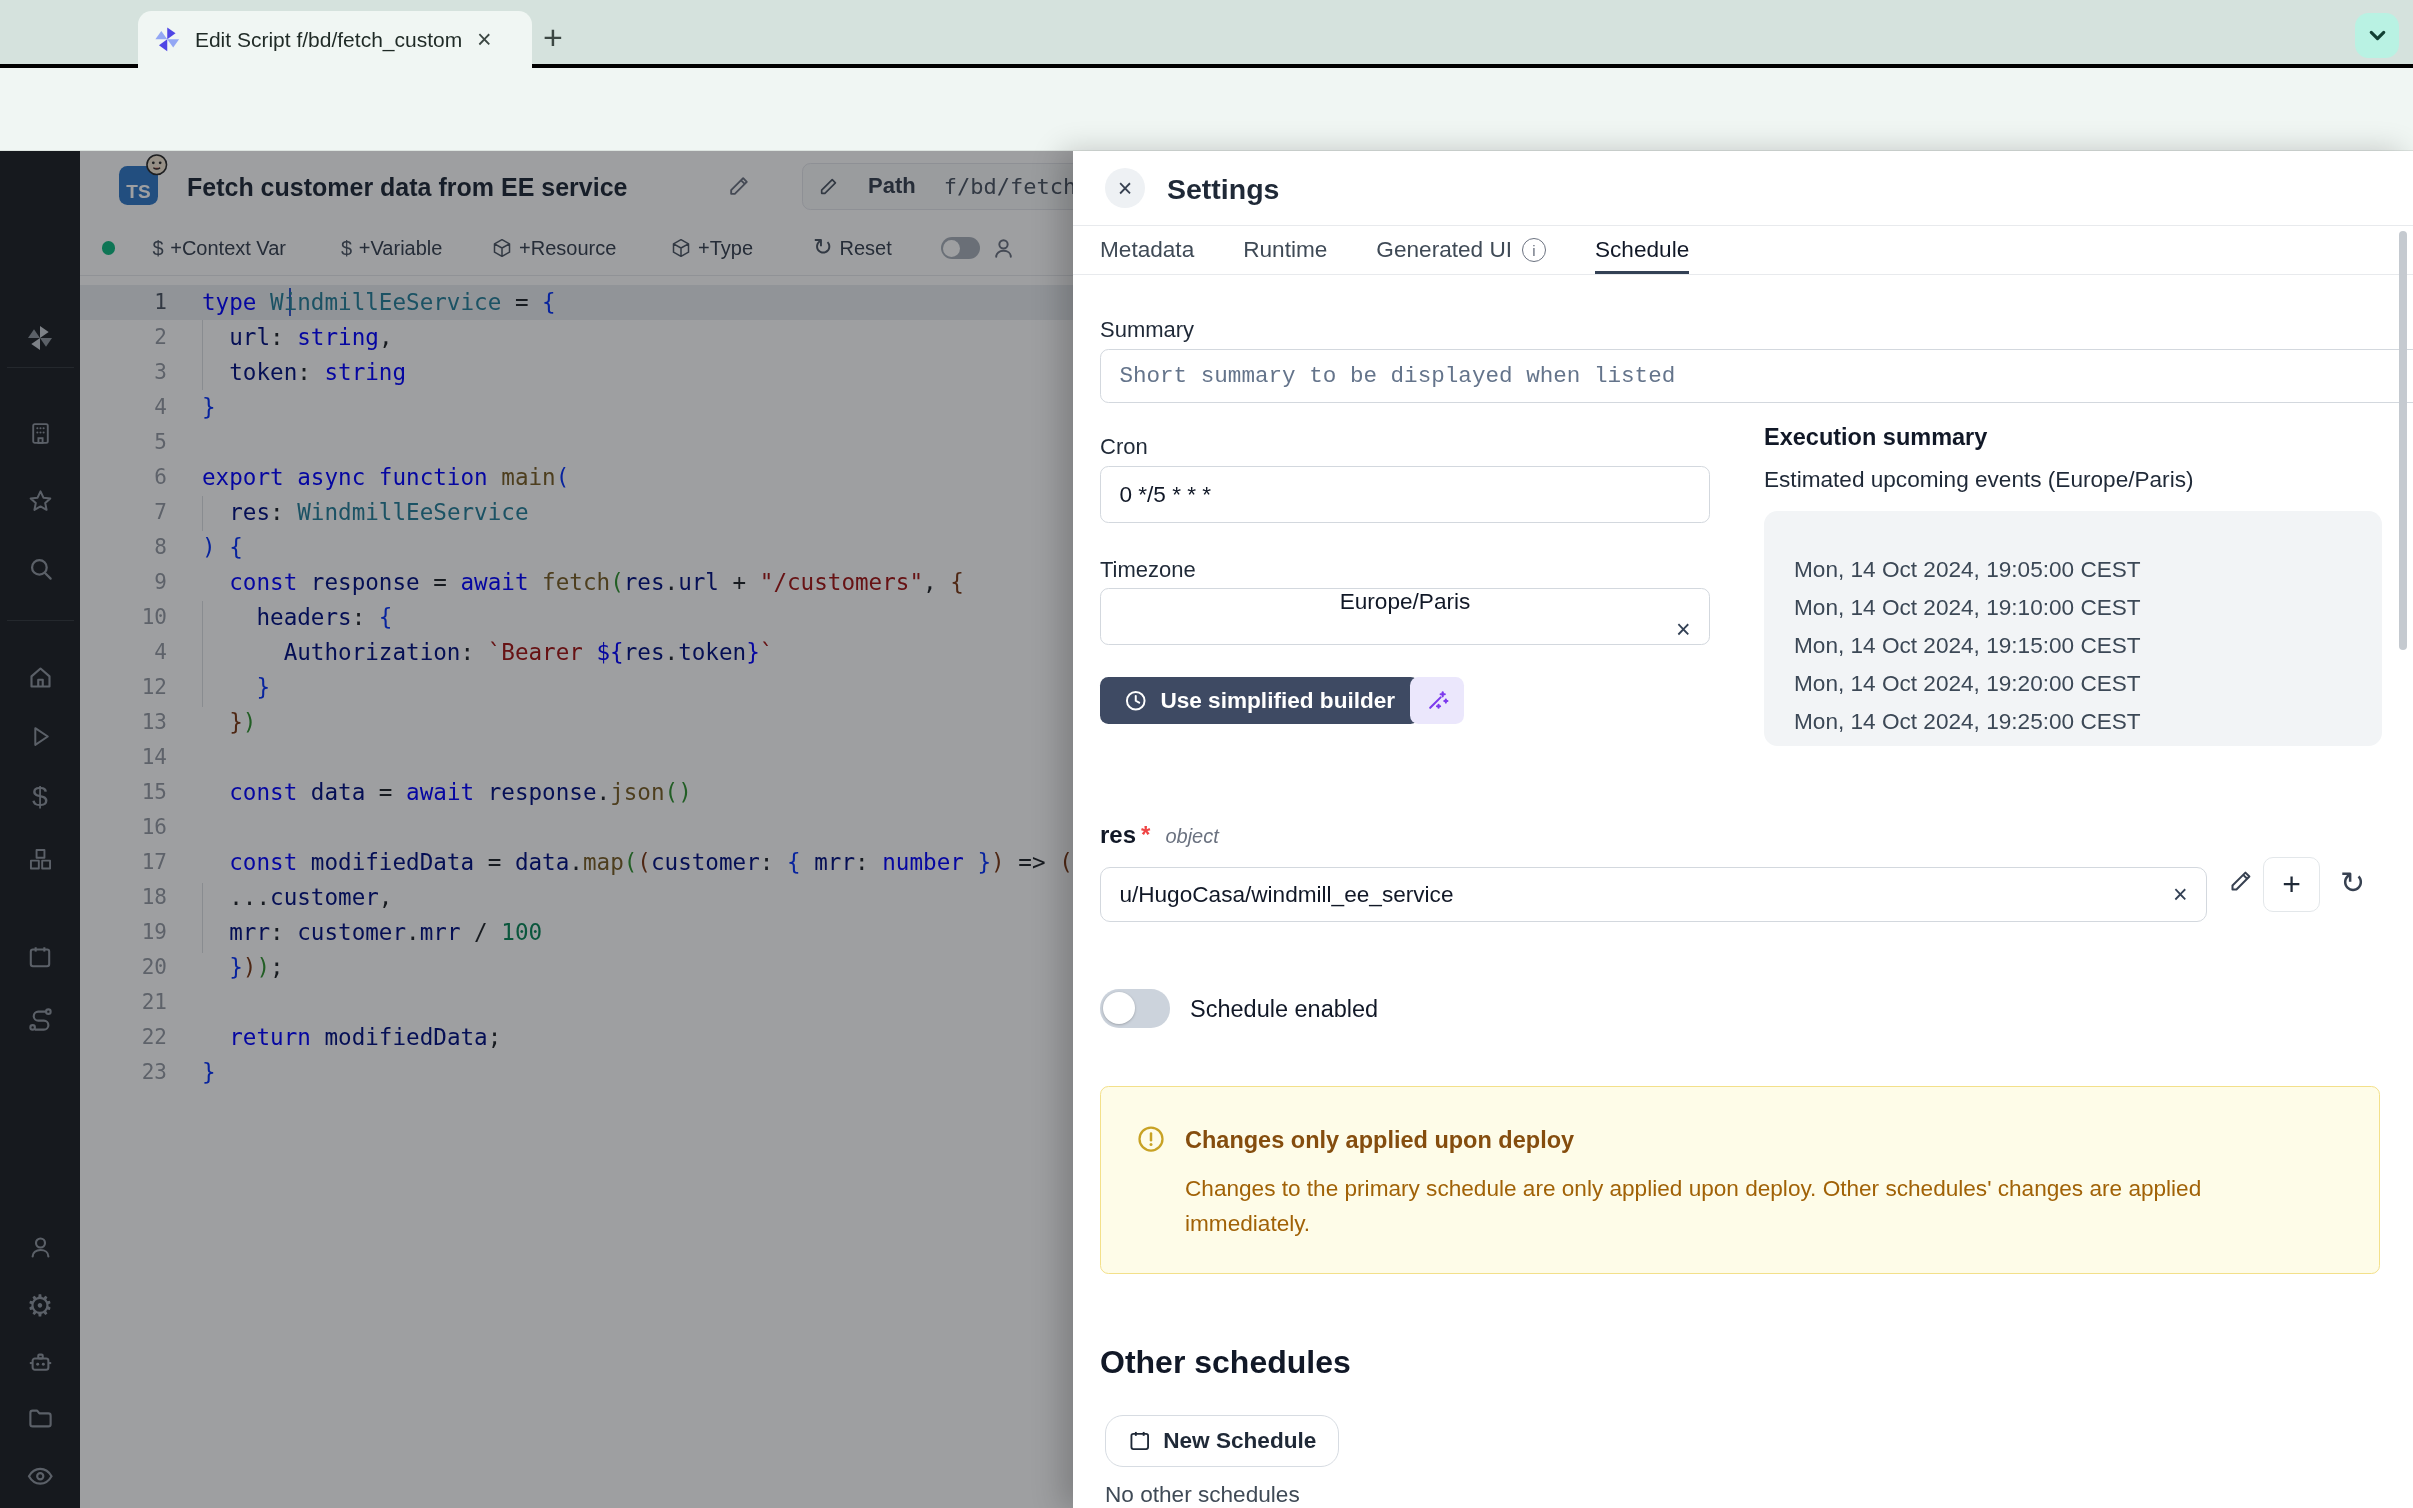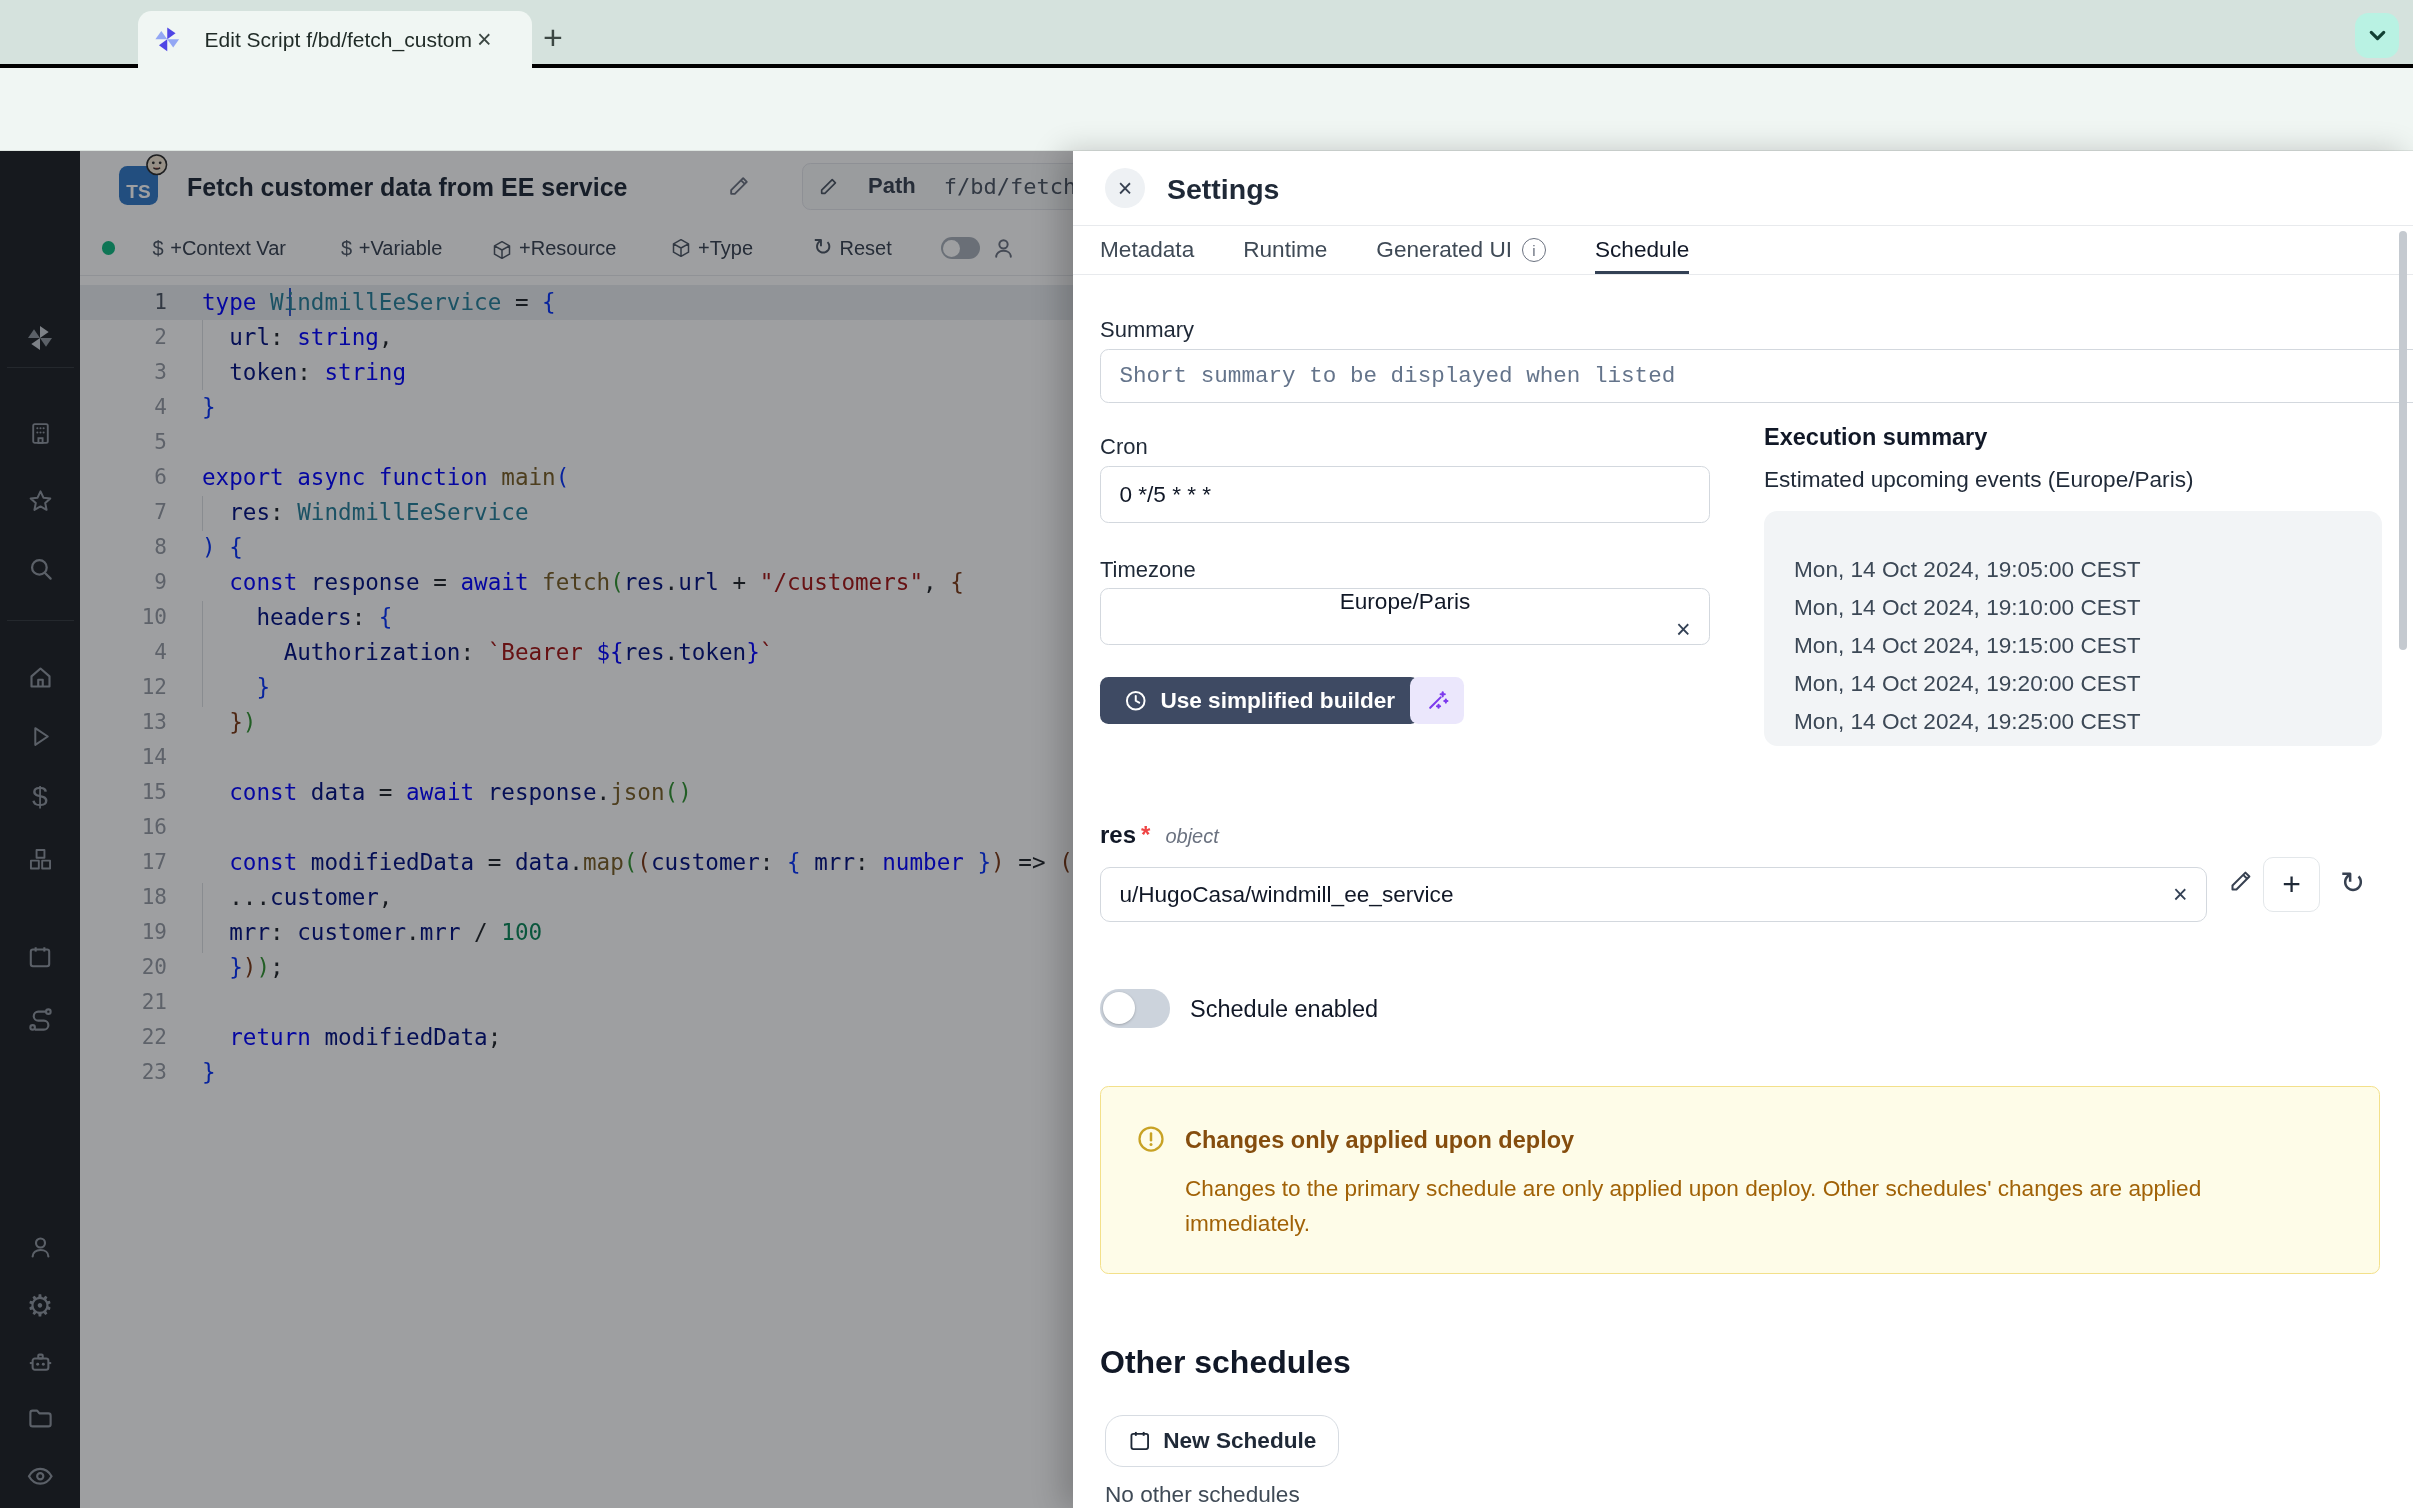--- a/index.html
+++ b/index.html
@@ -2,21 +2,21 @@
 <html style="font-size:13.4px"><head>
 <meta charset="utf-8">
 <style>
   html,body{margin:0;padding:0;background:#000;}
   body{width:2413px;height:1508px;position:relative;overflow:hidden;
        font-family:"Liberation Sans",sans-serif;-webkit-font-smoothing:antialiased;}
   .abs{position:absolute;}
   svg{display:block;}
 
   
-  .tabstrip{left:0;top:0;width:2413px;height:64px;background:#d5e2dd;text-align:right;}
+  .tabstrip{left:0;top:0;width:2413px;height:64px;background:#d5e2dd;}
   .tab{left:138px;top:11px;width:394px;height:57px;background:#f0f6f3;
        border-radius:13.4px 13.4px 0 0;display:flex;align-items:center;padding:0 15px;box-sizing:border-box;}
   .tab-title{font-size:21px;color:#1f2a26;white-space:nowrap;overflow:hidden;width:277px;margin-left:13.4px;}
   .tab-close{font-size:25px;color:#3c4743;margin-left:5px;line-height:1;}
   .newtab{left:543px;top:18.4px;font-size:34px;color:#3c4743;font-weight:300;}
   .mint-btn{left:2355px;top:12.6px;width:44px;height:45px;border-radius:13.4px;background:#b9f2e3;
             display:flex;align-items:center;justify-content:center;}
   .toolbar{left:0;top:68px;width:2413px;height:83px;background:#f0f6f3;border-bottom:0.8px solid #dde4e0;box-sizing:border-box;}
   .nav-ico{font-size:30px;color:#3b4541;top:91px;line-height:1;}
   .urlbar{left:211px;top:83px;width:1971px;height:52px;border-radius:26px;background:#dbe7e1;
@@ -324,21 +324,21 @@
     <div class="abs row2">
       <div class="dot"></div>
       <div class="tb-item" style="margin-left:37px;">
         <span class="tb-ico">$</span>
         <span>+Context Var</span>
       </div>
       <div class="tb-item" style="margin-left:55px;">
         <span class="tb-ico">$</span>
         <span>+Variable</span>
       </div>
-      <div class="tb-item" style="margin-left:50px;align-items:flex-end;">
+      <div class="tb-item" style="margin-left:50px;">
         <svg width="20" height="20" viewBox="0 0 24 24">
           <path d="M12 2 L21 7 V17 L12 22 L3 17 V7 Z M3 7 L12 12 L21 7 M12 12 V22" fill="none" stroke="#4b5563" stroke-width="1.8" stroke-linejoin="round"></path>
         </svg>
         <span>+Resource</span>
       </div>
       <div class="tb-item" style="margin-left:55px;">
         <svg width="20" height="20" viewBox="0 0 24 24">
           <path d="M12 2 L21 7 V17 L12 22 L3 17 V7 Z M3 7 L12 12 L21 7 M12 12 V22" fill="none" stroke="#4b5563" stroke-width="1.8" stroke-linejoin="round"></path>
         </svg>
         <span>+Type</span>

